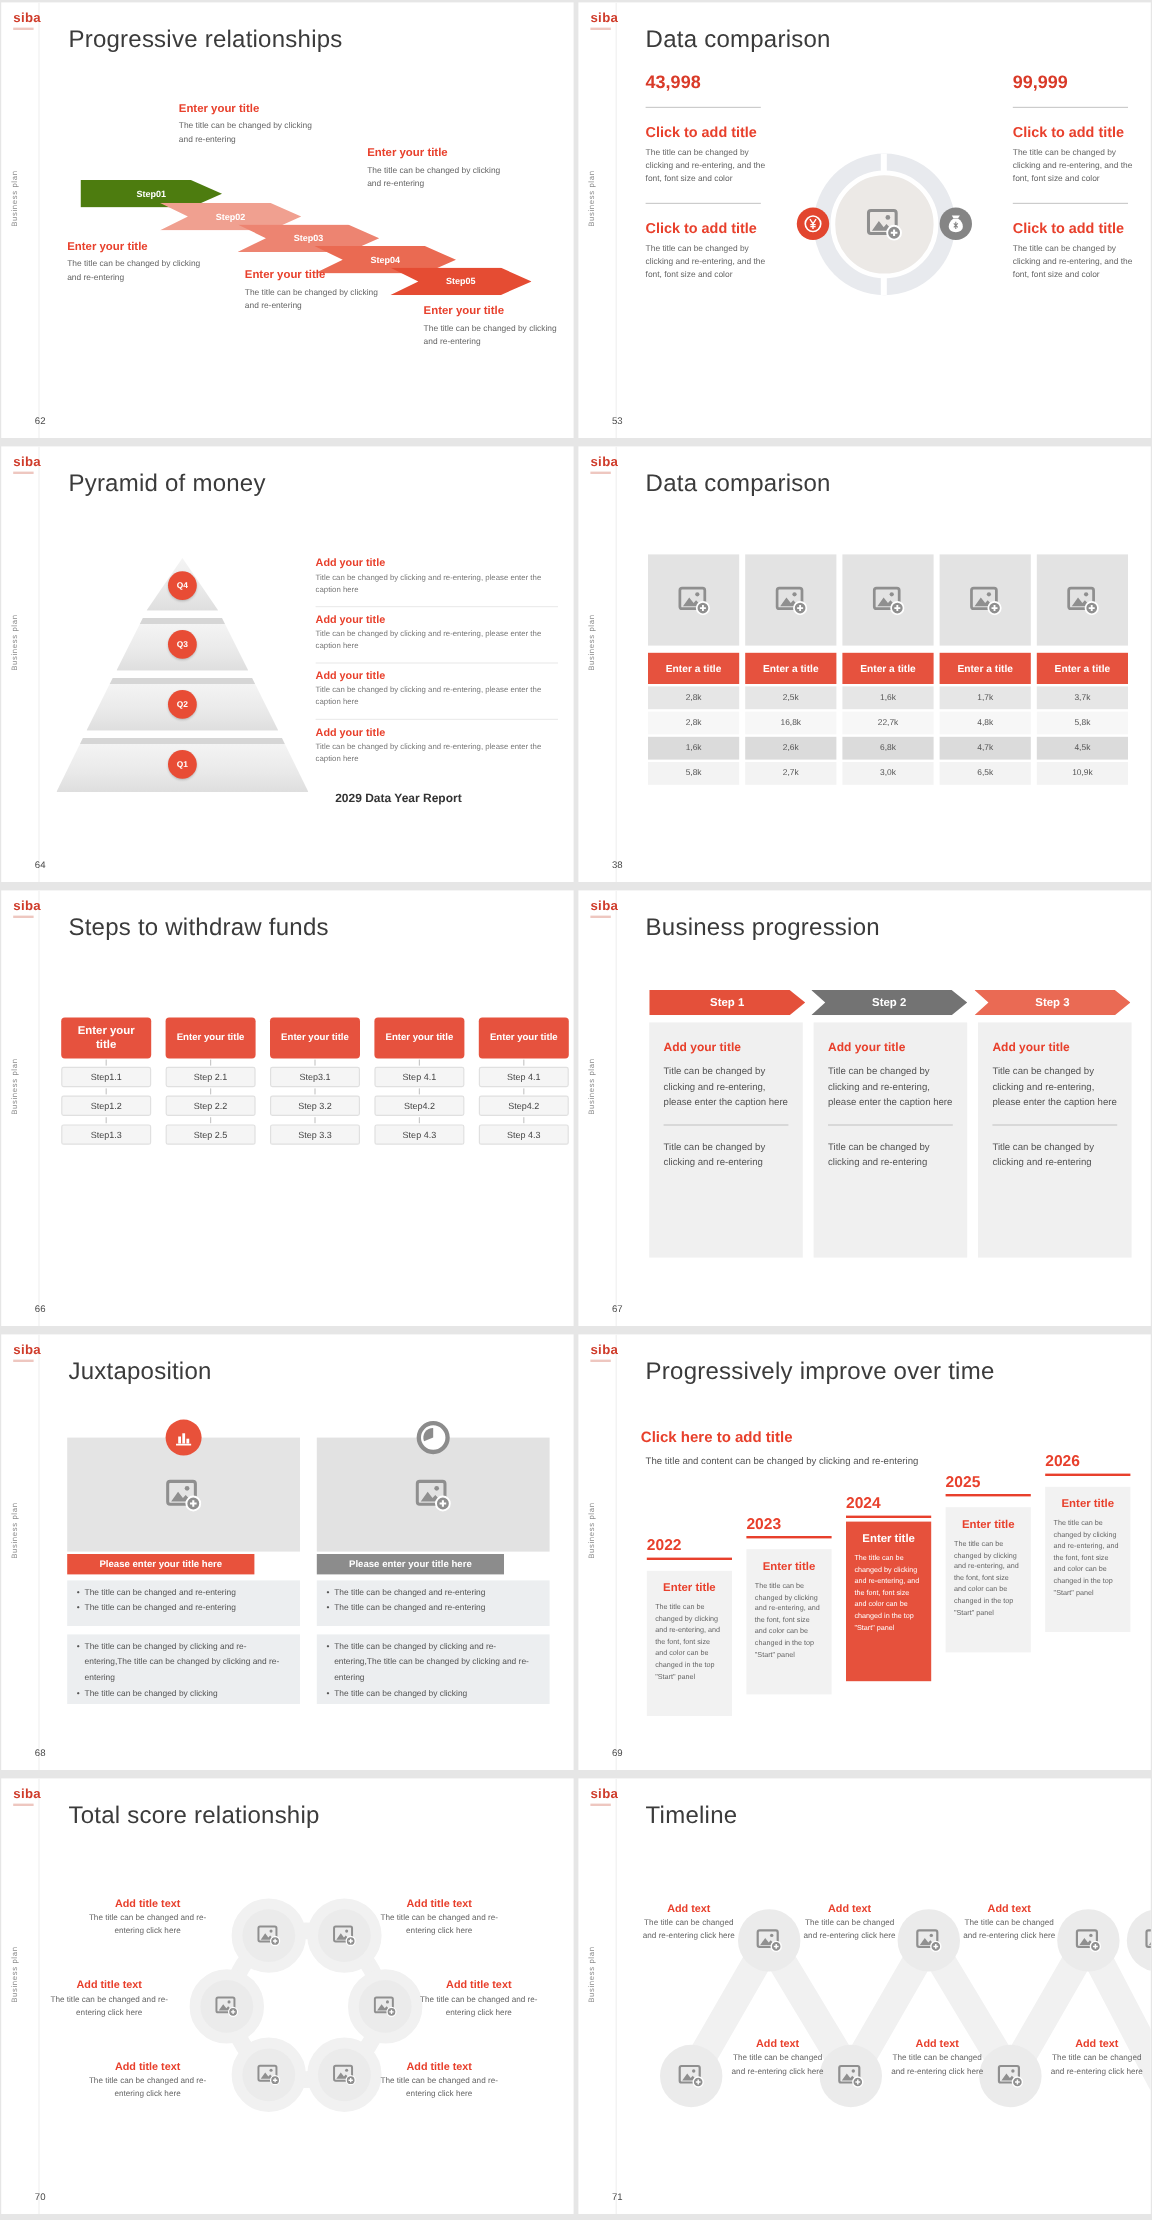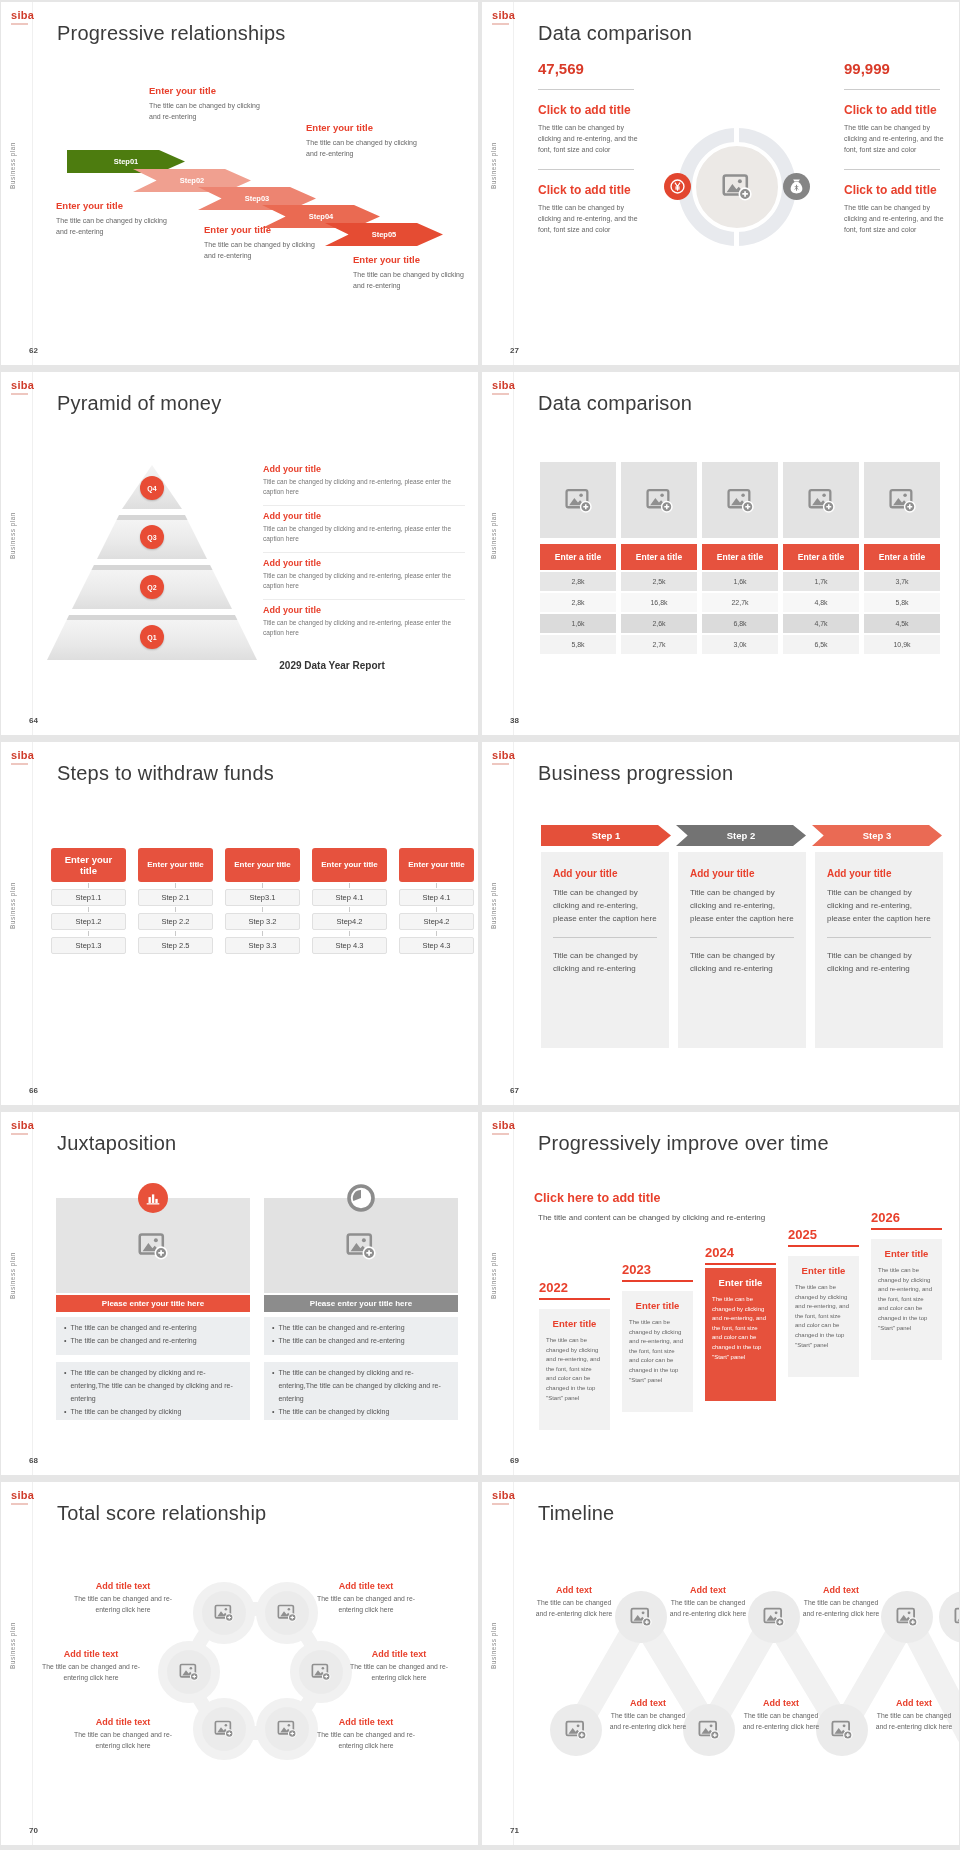--- a/index.html
+++ b/index.html
@@ -5,21 +5,21 @@
 *{margin:0;padding:0;box-sizing:border-box}
 html,body{width:960px;background:#e6e6e6;font-family:"Liberation Sans",sans-serif}
 body{height:1850px}
 .grid{display:grid;grid-template-columns:477px 477px;grid-auto-rows:363px;gap:7px 4px;padding:2px 1px}
 .slide{position:relative;background:#fff;overflow:hidden}
 
 .logo{position:absolute;left:10px;top:8px;color:#cf3b2a;font-weight:bold;font-size:11px;line-height:1;letter-spacing:.3px;z-index:5}
 .logo::after{content:"";display:block;width:17px;height:2px;background:#eec7c0;margin-top:2px}
 .side-label{position:absolute;left:8px;top:140px;writing-mode:vertical-rl;transform:rotate(180deg);font-size:6.5px;color:#8a8a8a;letter-spacing:.5px;z-index:5}
 .vrule{position:absolute;left:31px;top:0;bottom:0;width:1px;background:#f0f0f0}
-.pagenum{position:absolute;left:28px;bottom:10px;font-size:8px;font-weight:bold;color:#4a4a4a;z-index:5}
+.pagenum{position:absolute;left:28px;bottom:10px;font-size:8px;font-weight:normal;color:#4a4a4a;z-index:5}
 .stitle{position:absolute;left:56px;top:20px;font-size:20px;font-weight:300;color:#3b3b3b;letter-spacing:.2px}
 .icon-img svg{display:block}
 
 .chev{position:absolute;width:118px;height:23px;display:flex;align-items:center;justify-content:center;color:#fff;font-size:7.5px;font-weight:bold;clip-path:polygon(0 0,78% 0,100% 50%,78% 100%,0 100%,20% 50%)}
 .chev.first{clip-path:polygon(0 0,78% 0,100% 50%,78% 100%,0 100%)}
 .tb{position:absolute;width:114px}
 .tb-h{font-size:9.5px;font-weight:bold;color:#e8402c;margin-bottom:4px}
 .tb-b{font-size:7px;color:#666;line-height:1.6}
 
 .c63{position:absolute;width:104px}
@@ -60,21 +60,21 @@
 .arr67.first{clip-path:polygon(0 0,90% 0,100% 50%,90% 100%,0 100%)}
 .card67{position:absolute;top:110px;width:128px;height:196px;background:#f0f0f0;padding:16px 12px}
 .card67 .tb-h{font-size:10px;margin-bottom:7px}
 .card67 .body{font-size:8px;color:#555;line-height:1.65}
 .card67 .div{border-top:1px solid #c9c9c9;margin:11px 0}
 
 .col68{position:absolute;top:71px;width:194px}
 .badge68{position:absolute;top:0;left:82px;width:30px;height:30px;border-radius:50%;display:flex;align-items:center;justify-content:center;z-index:2}
 .badge68.red{background:#e8513a}
 .imgbox68{position:absolute;top:15px;width:194px;height:95px;background:#e4e4e4;display:flex;align-items:center;justify-content:center}
-.banner68{position:absolute;top:112px;width:194px;height:17px;color:#fff;font-size:8px;font-weight:bold;display:flex;align-items:center;justify-content:center}
+.banner68{position:absolute;top:112px;width:156px;height:17px;color:#fff;font-size:8px;font-weight:bold;display:flex;align-items:center;justify-content:center}
 .banner68.red{background:#e8523c}.banner68.gray{background:#8c8c8c}
 .bbox68{position:absolute;width:194px;background:#eceef0;padding:5px 8px}
 .bullet{display:flex;font-size:7px;color:#555;line-height:1.85}
 .bullet .dot{margin-right:4px}
 
 .h69{position:absolute;left:52px;top:79px;font-size:12.5px;font-weight:bold;color:#e8402c}
 .sub69{position:absolute;left:56px;top:99px;width:240px;font-size:8px;color:#555;line-height:1.7;text-align:justify}
 .yr69{position:absolute;width:71px}
 .yr69 .year{font-size:13px;font-weight:bold;color:#e8402c}
 .yr69 .yline{height:2px;background:#e8402c;margin-top:3px}
@@ -142,25 +142,25 @@
     <div class="tb" style="left:352px;top:252px">
       <div class="tb-h">Enter your title</div>
       <div class="tb-b">The title can be changed by clicking and re-entering</div>
     </div>
   </div>
 
   <div class="slide">
     <div class="logo">siba</div>
     <div class="side-label">Business plan</div>
     <div class="vrule"></div>
-    <div class="pagenum">27</div>
+    <div class="pagenum">53</div>
     <div class="stitle">Data comparison</div>
 
     <div class="c63" style="left:56px;top:58px">
-      <div class="c63-val">47,569</div>
+      <div class="c63-val">43,998</div>
       <div class="c63-rule"></div>
       <div class="c63-h">Click to add title</div>
       <div class="c63-b">The title can be changed by clicking and re-entering, and the font, font size and color</div>
       <div class="c63-rule"></div>
       <div class="c63-h">Click to add title</div>
       <div class="c63-b">The title can be changed by clicking and re-entering, and the font, font size and color</div>
     </div>
 
     <div class="donut">
       <div class="donut-outer"></div>

